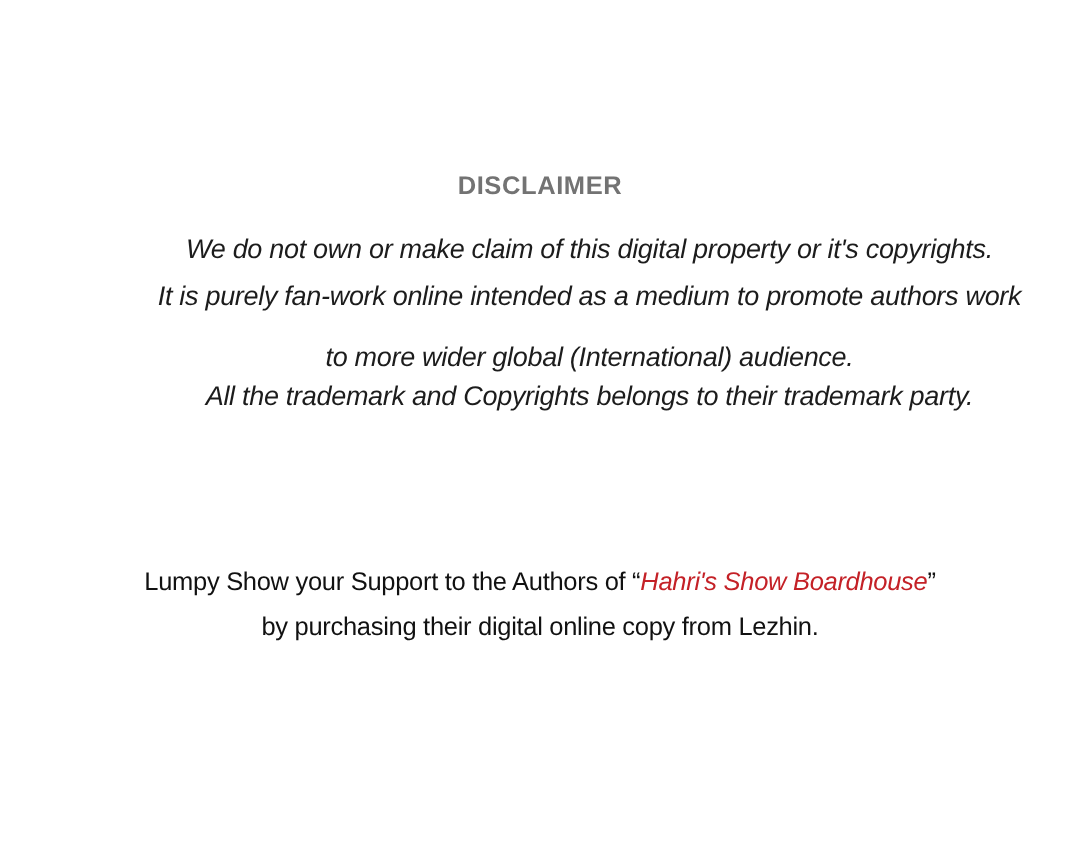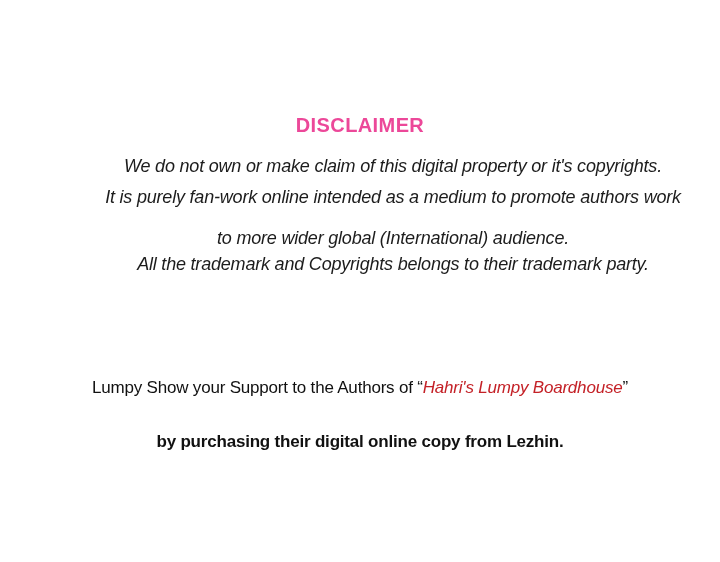--- a/index.html
+++ b/index.html
@@ -17,38 +17,38 @@
   }
   .line {
     position: absolute;
     left: 0;
     width: 100%;
     text-align: center;
     white-space: nowrap;
   }
   .disclaimer-title {
     top: 114px;
-    font-size: 20px;
+    font-size: 17px;
     font-weight: bold;
     letter-spacing: 0.4px;
-    color: #ec4899;
+    color: #737373;
   }
   .body-line {
     font-style: italic;
     font-size: 18px;
     letter-spacing: -0.2px;
     color: #1c1c1c;
     margin-left: 33px;
   }
   .body-line-1 { top: 156px; }
   .body-line-2 { top: 187px; }
   .body-line-3 { top: 228px; }
   .trademark-line { top: 254px; }
   .support-line-1 { top: 378px; }
-  .support-line-2 { top: 432px; font-weight: bold; }
+  .support-line-2 { top: 408px; }
   .support-text {
     font-size: 17px;
     letter-spacing: -0.2px;
     color: #111111;
   }
   .work-title {
     font-style: italic;
     color: #c42127;
   }
 </style>
@@ -61,18 +61,18 @@
 
   <div class="line body-line body-line-1">We do not own or make claim of this digital property or it's copyrights.</div>
 
   <div class="line body-line body-line-2">It is purely fan-work online intended as a medium to promote authors work</div>
 
   <div class="line body-line body-line-3">to more wider global (International) audience.</div>
 
   <div class="line body-line trademark-line">All the trademark and Copyrights belongs to their trademark party.</div>
 
   <div class="line support-text support-line-1">
-    <span>Lumpy Show your Support to the Authors of “</span><span class="work-title">Hahri's Lumpy Boardhouse</span><span>”</span>
+    <span>Lumpy Show your Support to the Authors of “</span><span class="work-title">Hahri's Show Boardhouse</span><span>”</span>
   </div>
 
   <div class="line support-text support-line-2">by purchasing their digital online copy from Lezhin.</div>
 
 </div>
 
 </body></html>

